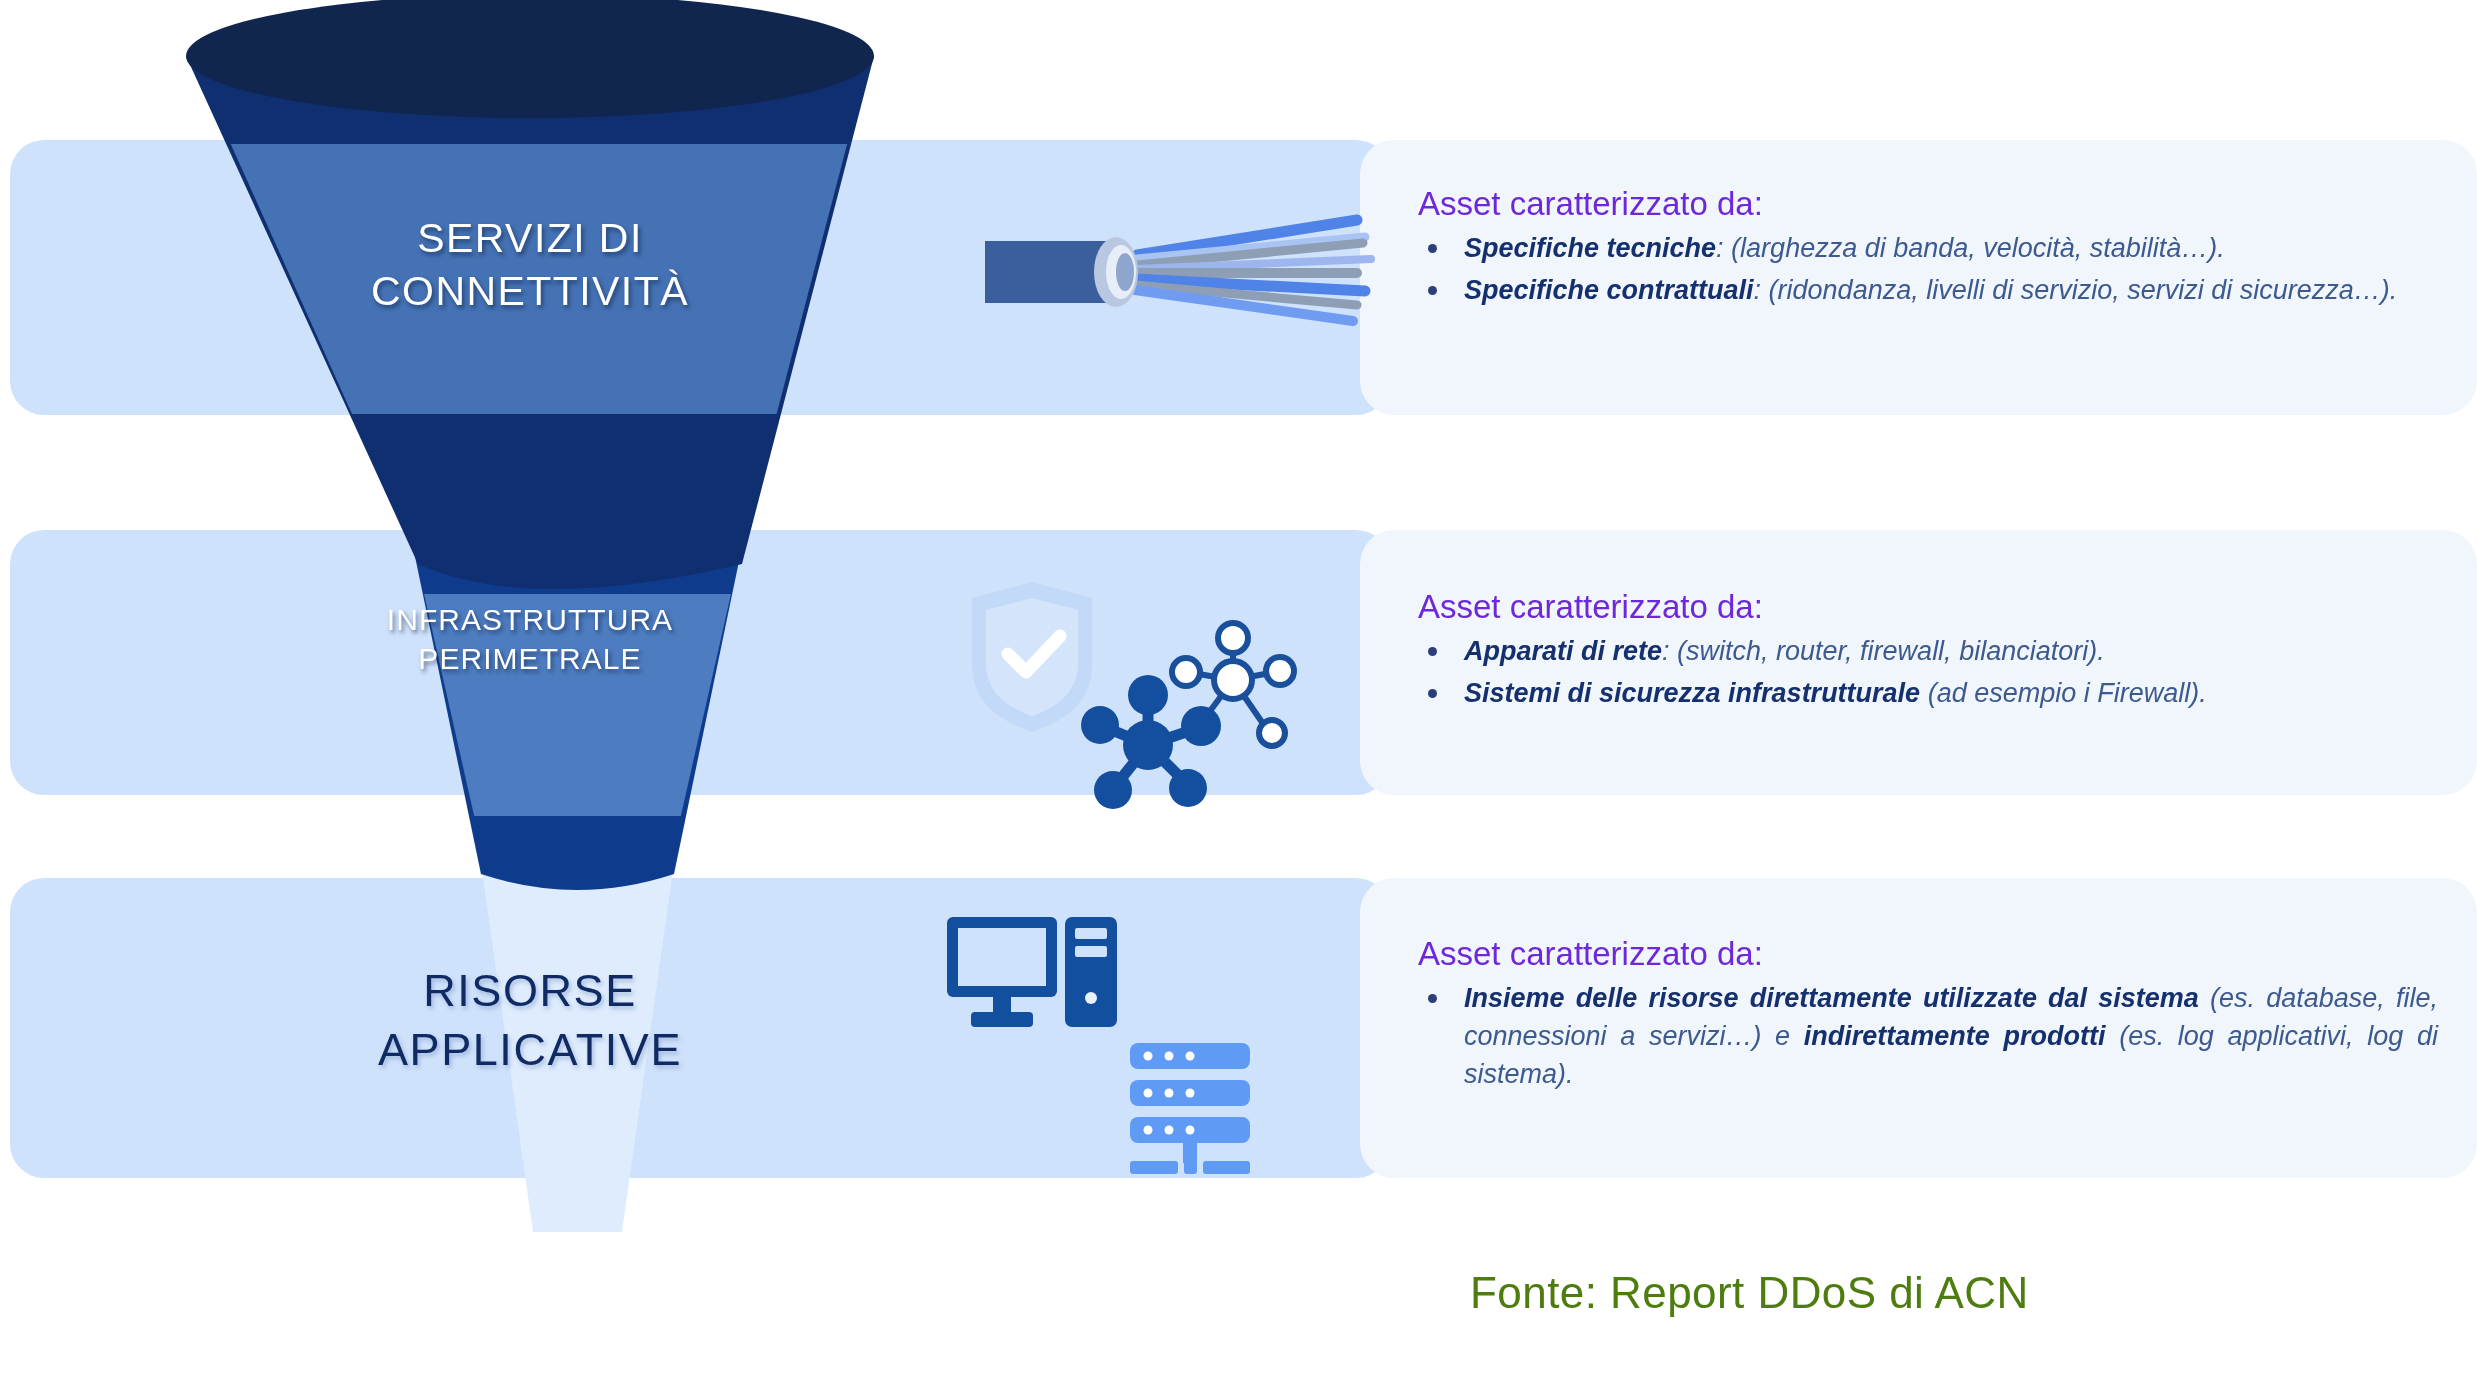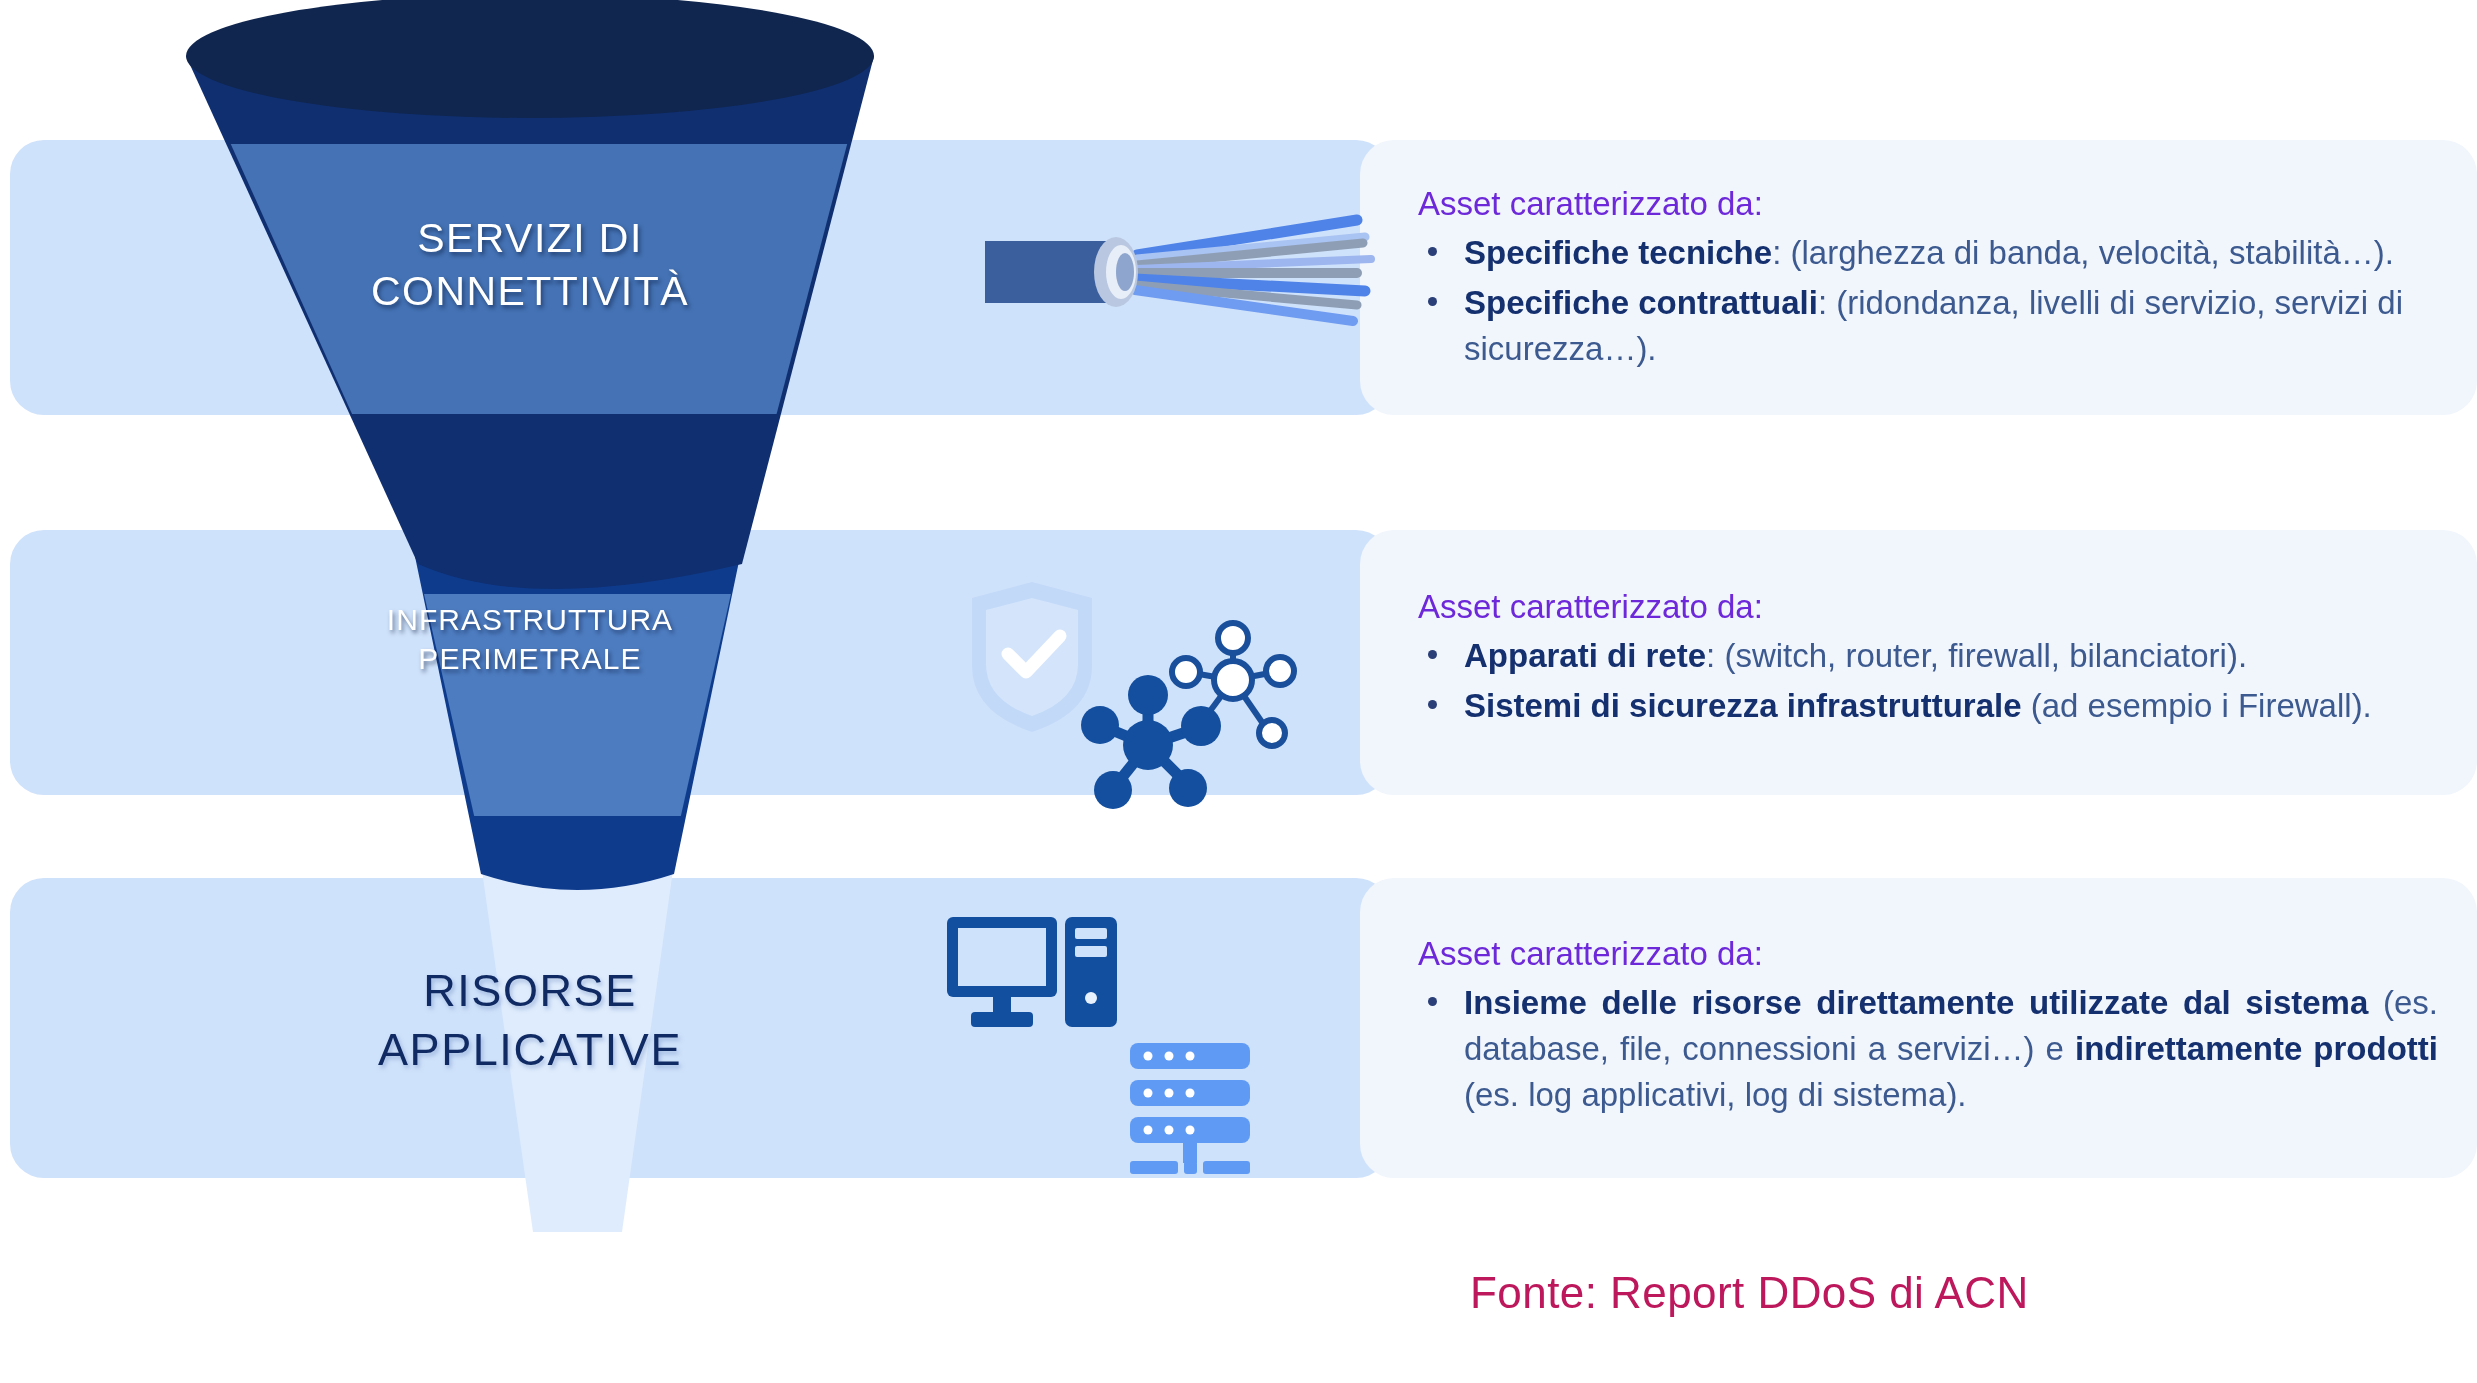--- a/index.html
+++ b/index.html
@@ -39,32 +39,32 @@
   }
 
   
   .asset-block{position:absolute;color:#2e4a80;}
   .asset-head{
     font-size:33px;color:#6d28d9;margin:0 0 7px 0;white-space:nowrap;
   }
   .asset-list{list-style:none;margin:0;padding:0;}
   .asset-list li{
     position:relative;padding-left:46px;margin-bottom:4px;
-    font-size:33px;line-height:1.40;color:#3c5a8f;
+    font-size:27px;line-height:1.40;color:#3c5a8f;font-style:italic;
   }
   .asset-list li .dot{
     position:absolute;left:10px;top:.52em;width:9px;height:9px;
     border-radius:50%;background:#2a3f78;
   }
   .asset-list b{color:#15306e;font-weight:700;}
   .justify{text-align:justify;}
 
   
   .footer{
-    position:absolute;font-size:44px;color:#be185d;letter-spacing:.01em;
+    position:absolute;font-size:44px;color:#4d7c0f;letter-spacing:.01em;
     white-space:nowrap;
   }
 </style>
 </head>
 <body>
 
 <div class="stage">
 
   <div class="band" style="left:10px;top:140px;width:2467px;height:275px;">
     <div class="icon-area" style="width:1380px;"></div>

